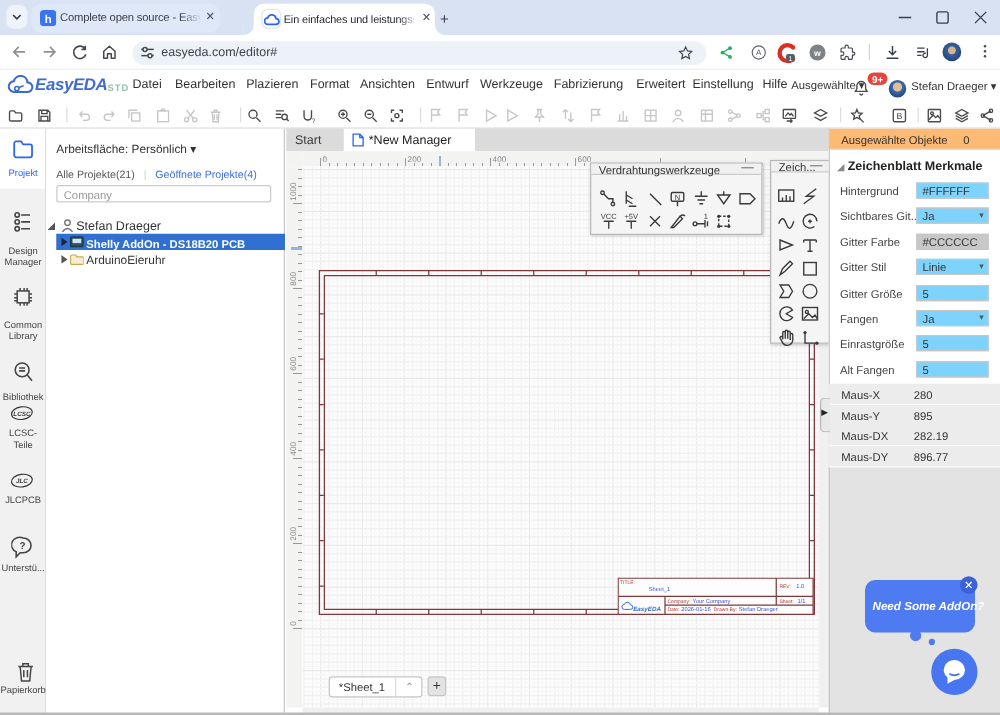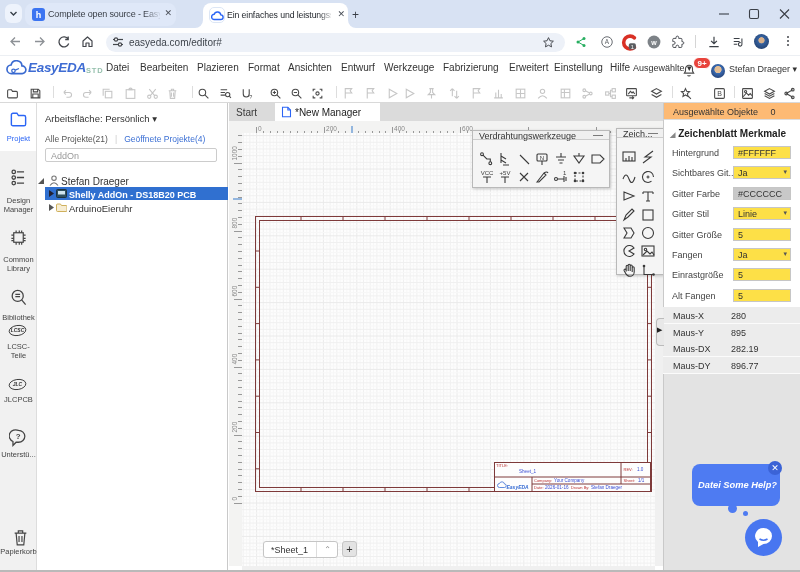--- a/index.html
+++ b/index.html
@@ -70,21 +70,21 @@
 
 #sheettab { left:263px; top:541px; width:75px; height:17px; background:#fff; border:1px solid #c5c5c5; border-radius:3px; }
 #sheettab span { position:absolute; left:7px; top:3px; font-size:9px; color:#333; }
 #plusbtn { left:342px; top:541px; width:15px; height:16px; background:#e3e3e3; border:1px solid #c5c5c5; border-radius:3px; text-align:center; line-height:15px; font-size:11px; color:#333; }
 
 #rpanel { left:663px; top:103px; width:137px; height:469px; background:#fff; border-left:1px solid #c9c9c9; }
 #rphdr { left:663px; top:103px; width:137px; height:17px; background:#fdba74; border-bottom:1px solid #ddd; border-left:1px solid #c9c9c9; }
 #rphdr span { position:absolute; left:9px; top:4px; font-size:9px; color:#333; }
 #sechdr { left:670px; top:128px; font-size:10px; font-weight:bold; color:#222; }
 .frmlabel { left:672px; font-size:9px; color:#444; }
-.frmctl { left:733px; width:58px; height:13px; border:1px solid #c6c6c6; font-size:9px; color:#333; background:#fde047; }
+.frmctl { left:733px; width:58px; height:13px; border:1px solid #c6c6c6; font-size:9px; color:#333; background:#7dd3fc; }
 .frmctl span { position:absolute; left:4px; top:1px; }
 .frmctl span.selarrow { position:absolute; left:auto; right:3px; top:1px; font-size:7px; color:#555; }
 .mrow { left:663px; width:137px; height:17px; background:#ececec; border-bottom:1px solid #fbfbfb; font-size:9px; color:#333; }
 .mrow .l { position:absolute; left:10px; top:4px; }
 .mrow .v { position:absolute; left:68px; top:4px; }
 #rpbottom { left:663px; top:374px; width:137px; height:198px; background:#e3e3e3; border-left:1px solid #c9c9c9; }
 
 #helpbub { left:692px; top:464px; width:88px; height:42px; background:#4e7bf2; border-radius:8px; }
 #helpbub span { position:absolute; left:6px; top:16px; font-size:9.3px; font-style:italic; font-weight:bold; color:#fff; white-space:nowrap; }
 #helpx { left:768px; top:461px; width:14px; height:14px; background:#3b63d6; border-radius:50%; color:#fff; font-size:9px; text-align:center; line-height:14px; }
@@ -276,21 +276,21 @@
     <g fill="none" stroke="#444" stroke-width="1.6">
       <path d="M4 7 h16 M9 7 V4 h6 v3 M6 7 l1.5 16 h9 L18 7 M10 11 v8 M14 11 v8"></path>
     </g>
   </svg>
 <div class="abs raillbl" style="top:547px">Papierkorb</div>
 
 <div class="abs" id="ppanel"></div>
 <div class="abs" id="arbhdr">Arbeitsfläche: Persönlich ▾</div>
 <div class="abs" id="plinks">Alle Projekte(21) &nbsp;&nbsp;<span style="color:#ccc">|</span>&nbsp;&nbsp; <span class="lk">Geöffnete Projekte(4)</span></div>
 <div class="abs" id="filterbox">
-    <span>AddOn</span>
+    <span>Company</span>
   </div>
 <svg class="abs" style="left:38px;top:178px" width="7" height="7">
     <path d="M6 0 V6 H0 Z" fill="#555"></path>
   </svg>
 <svg class="abs" style="left:49px;top:175px" width="10" height="11">
     <circle cx="5" cy="3.2" r="2.2" fill="none" stroke="#777" stroke-width="1.1"></circle>
     <path d="M1 10.5 q4-5.5 8 0" fill="none" stroke="#777" stroke-width="1.1"></path>
   </svg>
 <div class="abs trow" style="left:61px;top:176px;font-size:10px">Stefan Draeger</div>
 <div class="abs" id="selrow"></div>
@@ -1012,21 +1012,21 @@
     <div class="abs mrow" style="top:357.09999999999997px">
       <span class="l">Maus-DY</span>
       <span class="v">896.77</span>
     </div>
   </div>
 <div class="abs" id="rpbottom"></div>
 <div class="abs" style="left:656px;top:318px;width:8px;height:28px;background:#e8e8e8;border:1px solid #bbb;border-right:none;border-radius:4px 0 0 4px;"></div>
 <div class="abs" style="left:657px;top:326px;font-size:7px;color:#222">▶</div>
 
 <div class="abs" id="helpbub">
-    <span>Datei Some Help?</span>
+    <span>Need Some AddOn?</span>
   </div>
 <div class="abs" id="helpx">✕</div>
 <div class="abs" style="left:728px;top:504px;width:9px;height:9px;border-radius:50%;background:#4e7bf2"></div>
 <div class="abs" style="left:743px;top:511px;width:5px;height:5px;border-radius:50%;background:#4e7bf2"></div>
 <div class="abs" id="chatbtn"><svg width="37" height="37" viewBox="0 0 37 37">
       <path d="M18.5 9 a8.5 8 0 0 1 0 16 l-5.5 3 v-5 a8.5 8 0 0 1 5.5-14 z" fill="#fff"></path>
       <path d="M14.5 20 q4 2.5 8 0" stroke="#4876f0" stroke-width="1.6" fill="none"></path>
     </svg></div>
 <div class="abs" id="bottomline"></div>
 <div class="abs" style="left: 6px; top: 86px; width: 13px; height: 13px;"><svg width="13" height="13" viewBox="0 0 24 24">

